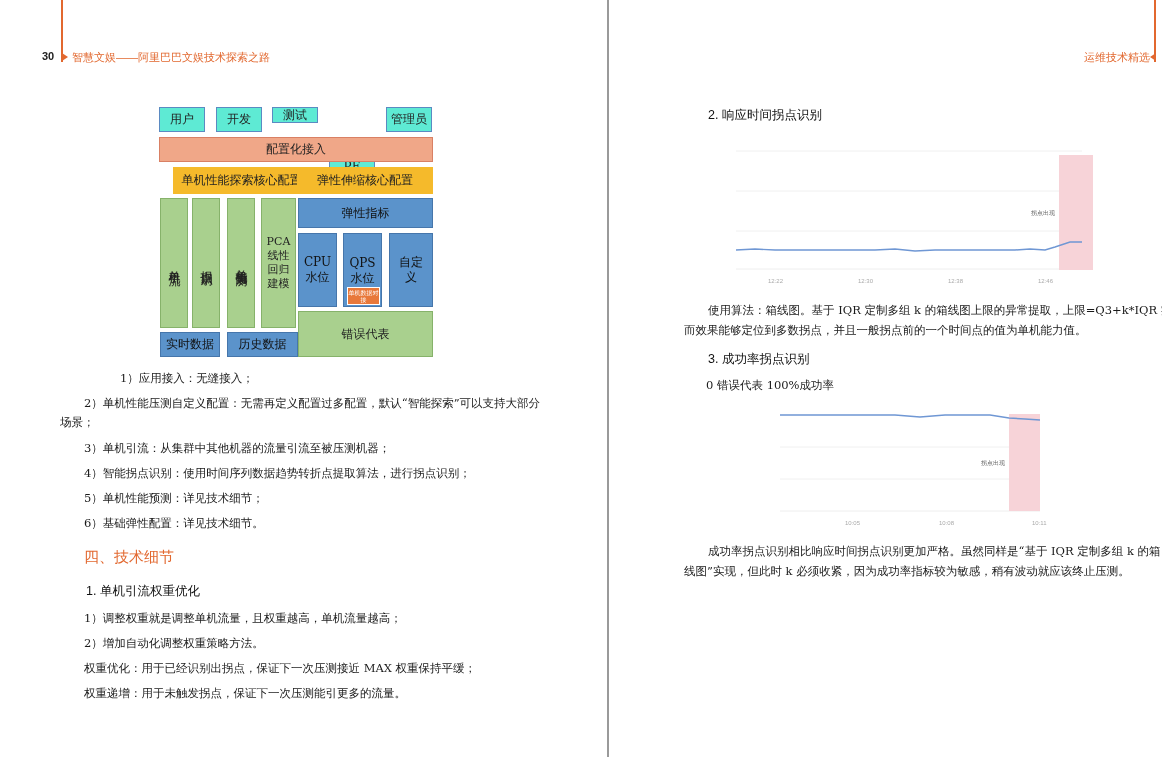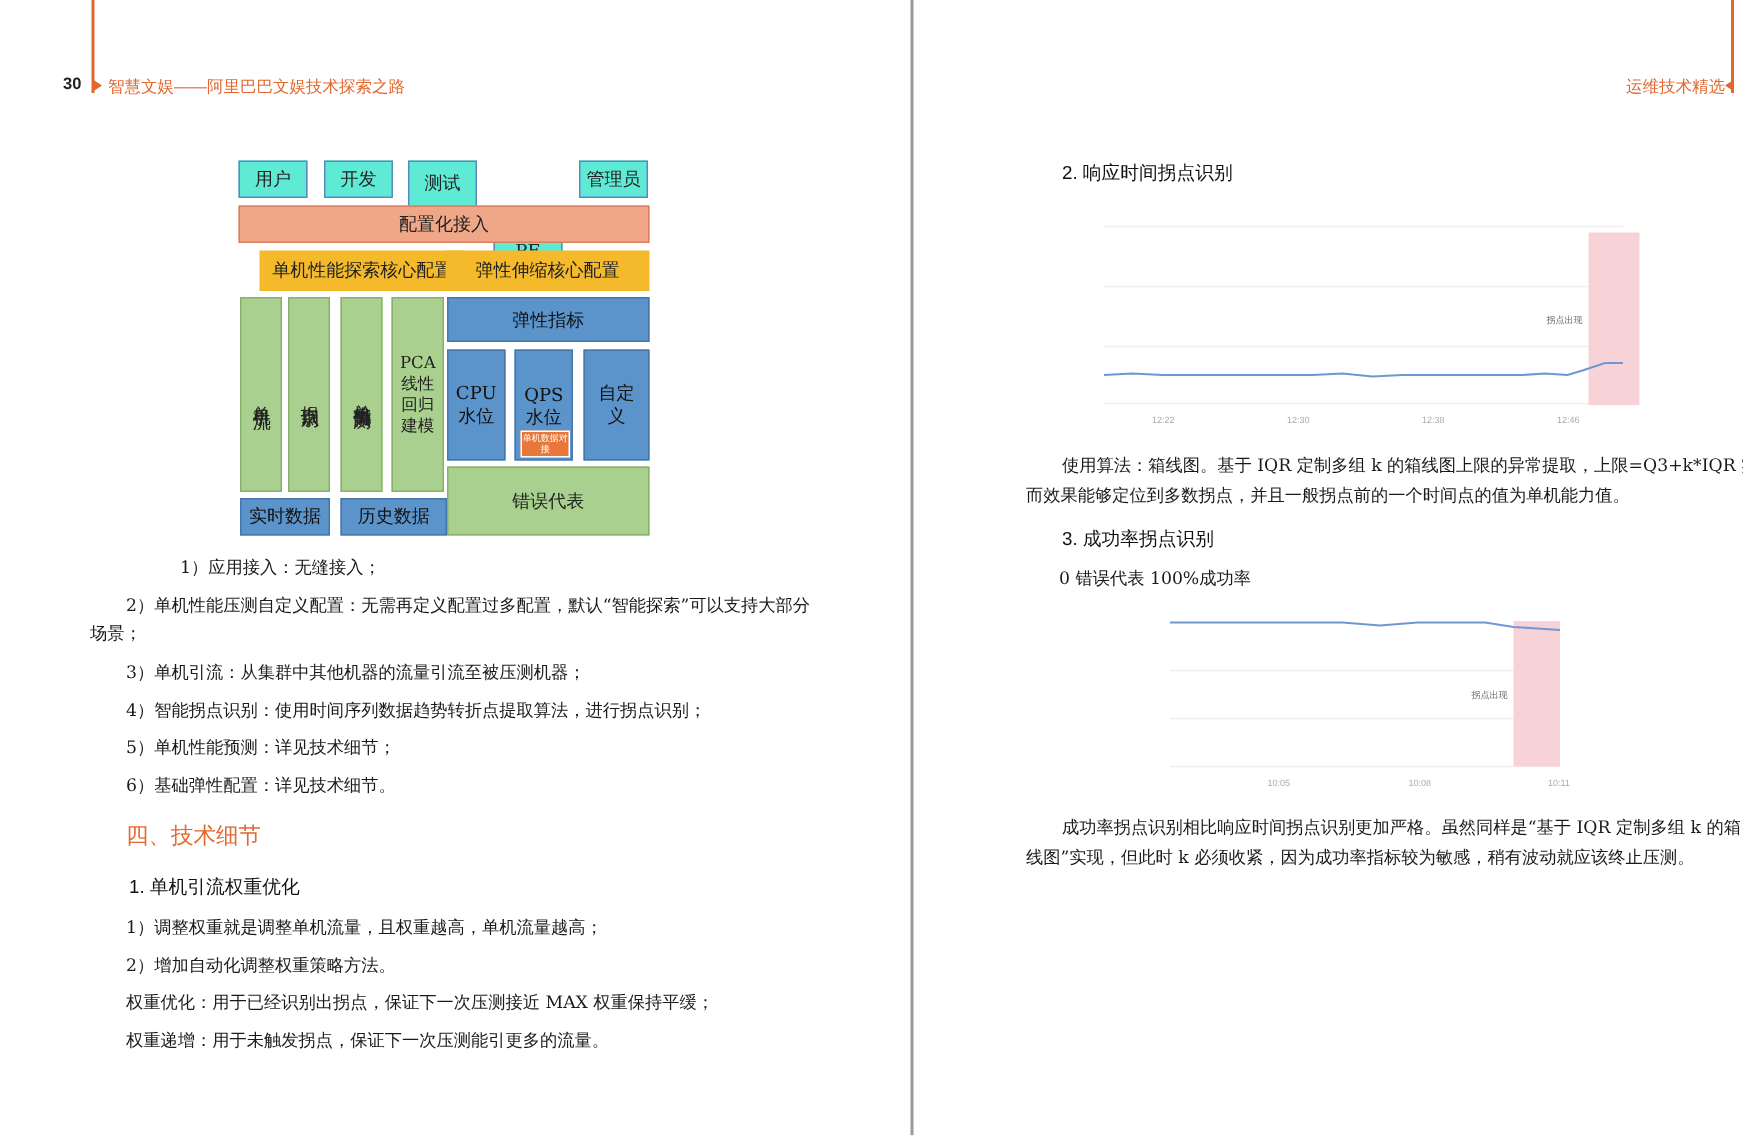--- a/index.html
+++ b/index.html
@@ -44,21 +44,21 @@
 <div class="abs divider"></div>
 <div class="abs page-num">30</div>
 <div class="abs tri-right"></div>
 <div class="abs hdr-left">智慧文娱——阿里巴巴文娱技术探索之路</div>
 <div class="abs hdr-right">运维技术精选</div>
 <div class="abs tri-left"></div>
 
 <div>
   <div class="box role" style="left:159px;top:107px;width:46px;height:25px;">用户</div>
   <div class="box role" style="left:216px;top:107px;width:46px;height:25px;">开发</div>
-  <div class="box role" style="left:272px;top:107px;width:46px;height:31px;">测试</div>
+  <div class="box role" style="left:272px;top:107px;width:46px;height:16px;">测试</div>
   <div class="box role" style="left:329px;top:107px;width:46px;height:25px;margin-top:48px;">PE</div>
   <div class="box role" style="left:386px;top:107px;width:46px;height:25px;text-align:right;">管理员</div>
 
   <div class="box peach" style="left:159px;top:137px;width:274px;height:25px;">配置化接入</div>
 
   <div class="box gold" style="left:173px;top:167px;width:137px;height:27px;">单机性能探索核心配置</div>
   <div class="box gold" style="left:297px;top:167px;width:136px;height:27px;text-align:center;">弹性伸缩核心配置</div>
 
   <div class="box green" style="left:160px;top:198px;width:28px;height:130px;">
       <span class="vert">单机引流</span>

